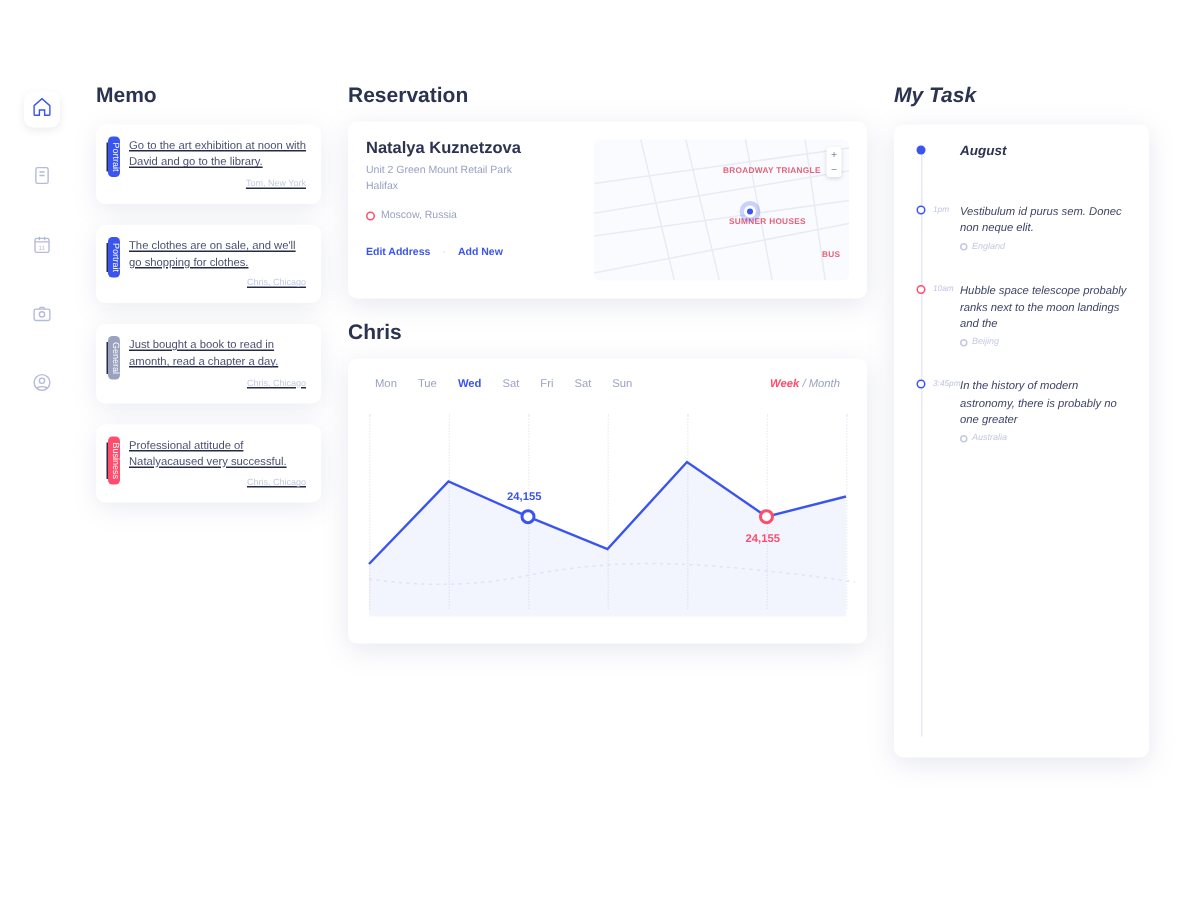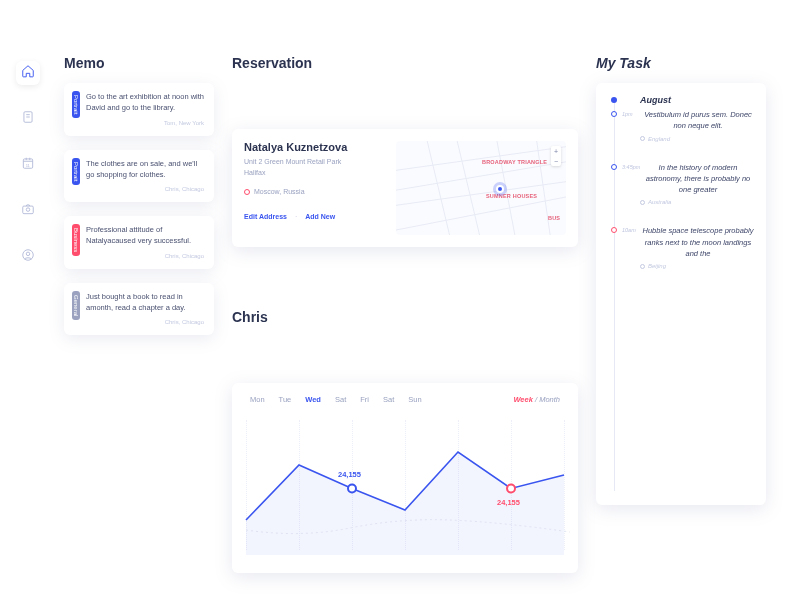--- a/index.html
+++ b/index.html
@@ -17,27 +17,27 @@
   }
   
   .sidebar { width:36px; display:flex; flex-direction:column; align-items:center; gap:22px; padding-top:6px; }
   .nav-item { width:24px; height:24px; display:flex; align-items:center; justify-content:center; border-radius:6px; cursor:pointer;}
   .nav-item.active { background:#fff; box-shadow:0 2px 6px rgba(0,0,0,.08);}
   .nav-item svg { width:14px; height:14px; stroke:#3a55ef; stroke-width:1.6; fill:none;}
   .nav-item.dim svg { stroke:#b4bbd8;}
   
   .col { display:flex; flex-direction:column;}
   .col-memo { width:150px;}
-  .col-center { width:346px;gap:48px;}
+  .col-center { width:346px;}
   .col-task { width:170px;font-style:italic;}
   
   .h { font-size:14px; font-weight:600; margin-bottom:12px; color:#2b3350;}
   .h-center { font-size:14px; font-weight:600; margin-bottom:10px; color:#2b3350;}
   
-  .memo-card { background:#fff; border-radius:6px; padding:8px 10px 10px 8px; margin-bottom:14px; box-shadow:0 4px 16px rgba(120,130,170,.15); position:relative; display:flex;}
+  .memo-card { background:#fff; border-radius:6px; padding:8px 10px 10px 8px; margin-bottom:14px; box-shadow:0 4px 16px rgba(120,130,170,.15); position:relative; display:flex;text-decoration:underline;}
   .memo-tag { writing-mode:vertical-rl; text-orientation:mixed; font-size:6px; font-weight:500; color:#fff; padding:4px 1px; border-radius:3px; margin-right:6px; height:fit-content;}
   .memo-body { font-size:7.5px; line-height:1.5; color:#4a5170; }
   .memo-loc { font-size:6px; color:#c3c9e0; text-align:right; margin-top:6px;}
   
   .resv { background:#fff; border-radius:6px; box-shadow:0 4px 18px rgba(120,130,170,.18); padding:12px; display:flex; gap:12px; margin-bottom:14px;}
   .resv-left { flex:1;}
   .resv-name { font-size:11px; font-weight:600; color:#2b3350; margin-bottom:4px;}
   .resv-addr { font-size:7px; color:#9aa2c0; line-height:1.5;}
   .resv-loc { display:flex; align-items:center; gap:4px; font-size:7px; color:#9aa2c0; margin-top:10px;}
   .resv-loc .pin { width:6px; height:6px; border-radius:50%; border:1.5px solid #ff4d6d;}
@@ -59,24 +59,24 @@
   .grid-v { position:absolute; top:10px; bottom:12px; width:1px; border-left:1px dotted #eceff8;}
   .val-label { position:absolute; font-size:7.5px; font-weight:600; color:#3a55ef;}
   .val-label.red { color:#ff4d6d;}
   
   .task-box { background:#fff; border-radius:6px; box-shadow:0 4px 18px rgba(120,130,170,.18); padding:12px 10px 10px 18px; position:relative; height:422px;}
   .tl-line { position:absolute; left:18px; top:14px; bottom:14px; width:1px; background:#e6e9f5;}
   .task-item { position:relative; padding-left:26px; margin-bottom:20px;}
   .task-item .dot { position:absolute; left:-3px; top:2px; width:6px; height:6px; border-radius:50%; border:1.5px solid #3a55ef; background:#fff;}
   .task-item .dot.red { border-color:#ff4d6d;}
   .task-time { position:absolute; left:8px; top:2px; font-size:5.5px; color:#bfc5df;}
-  .task-title { font-size:7.5px; line-height:1.5; color:#3d4568;text-align:center;}
+  .task-title { font-size:7.5px; line-height:1.5; color:#3d4568;}
   .task-loc { font-size:6px; color:#c3c9e0; margin-top:4px; display:flex; align-items:center; gap:3px;}
   .ring { width:5px;height:5px;border:1px solid #c3c9e0; border-radius:50%;}
-  .month-item { padding-left:26px; margin-bottom:4px; position:relative}
+  .month-item { padding-left:26px; margin-bottom:30px; position:relative}
   .month-item .dot { position:absolute; left:-3px; top:2px; width:6px; height:6px; border-radius:50%; background:#3a55ef;}
   .month-item .txt { font-size:9px; font-weight:600; color:#2b3350;}
 </style>
 </head>
 <body>
 
 <div class="app">
 
   <div class="sidebar">
     <div class="nav-item active">
@@ -124,30 +124,30 @@
           </div>
         </div>
         <div class="memo-card">
           <div class="memo-tag" style="background:#3a55ef">Portrait</div>
    <div style="flex:1">
             <div class="memo-body">The clothes are on sale, and we'll go shopping for clothes.</div>
    <div class="memo-loc">Chris, Chicago</div>
           </div>
         </div>
         <div class="memo-card">
+          <div class="memo-tag" style="background:#9aa2c0">General</div>
+   <div style="flex:1">
+            <div class="memo-body">Just bought a book to read in amonth, read a chapter a day.</div>
+   <div class="memo-loc">Chris, Chicago</div>
+          </div>
+        </div>
+        <div class="memo-card">
           <div class="memo-tag" style="background:#ff4d6d">Business</div>
    <div style="flex:1">
             <div class="memo-body">Professional attitude of Natalyacaused very successful.</div>
-   <div class="memo-loc">Chris, Chicago</div>
-          </div>
-        </div>
-        <div class="memo-card">
-          <div class="memo-tag" style="background:#9aa2c0">General</div>
-   <div style="flex:1">
-            <div class="memo-body">Just bought a book to read in amonth, read a chapter a day.</div>
    <div class="memo-loc">Chris, Chicago</div>
           </div>
         </div>
       </div>
   </div>
 
   <div class="col col-center">
     <div class="h-center">Reservation</div>
     <div class="resv">
       <div class="resv-left">
@@ -236,27 +236,27 @@
         <div class="txt">August</div>
       </div>
       <div id="tasks">
           <div class="task-item">
             <div class="dot "></div>
     <div class="task-time">1pm</div>
     <div class="task-title">Vestibulum id purus sem. Donec non neque elit.</div>
     <div class="task-loc"><span class="ring"></span>England</div>
           </div>
           <div class="task-item">
+            <div class="dot red"></div>
+    <div class="task-time">10am</div>
+    <div class="task-title">Hubble space telescope probably ranks next to the moon landings and the</div>
+    <div class="task-loc"><span class="ring"></span>Beijing</div>
+          </div>
+          <div class="task-item">
             <div class="dot "></div>
     <div class="task-time">3:45pm</div>
     <div class="task-title">In the history of modern astronomy, there is probably no one greater</div>
     <div class="task-loc"><span class="ring"></span>Australia</div>
           </div>
-          <div class="task-item">
-            <div class="dot red"></div>
-    <div class="task-time">10am</div>
-    <div class="task-title">Hubble space telescope probably ranks next to the moon landings and the</div>
-    <div class="task-loc"><span class="ring"></span>Beijing</div>
-          </div>
         </div>
     </div>
   </div>
 </div>
 
 </body></html>

